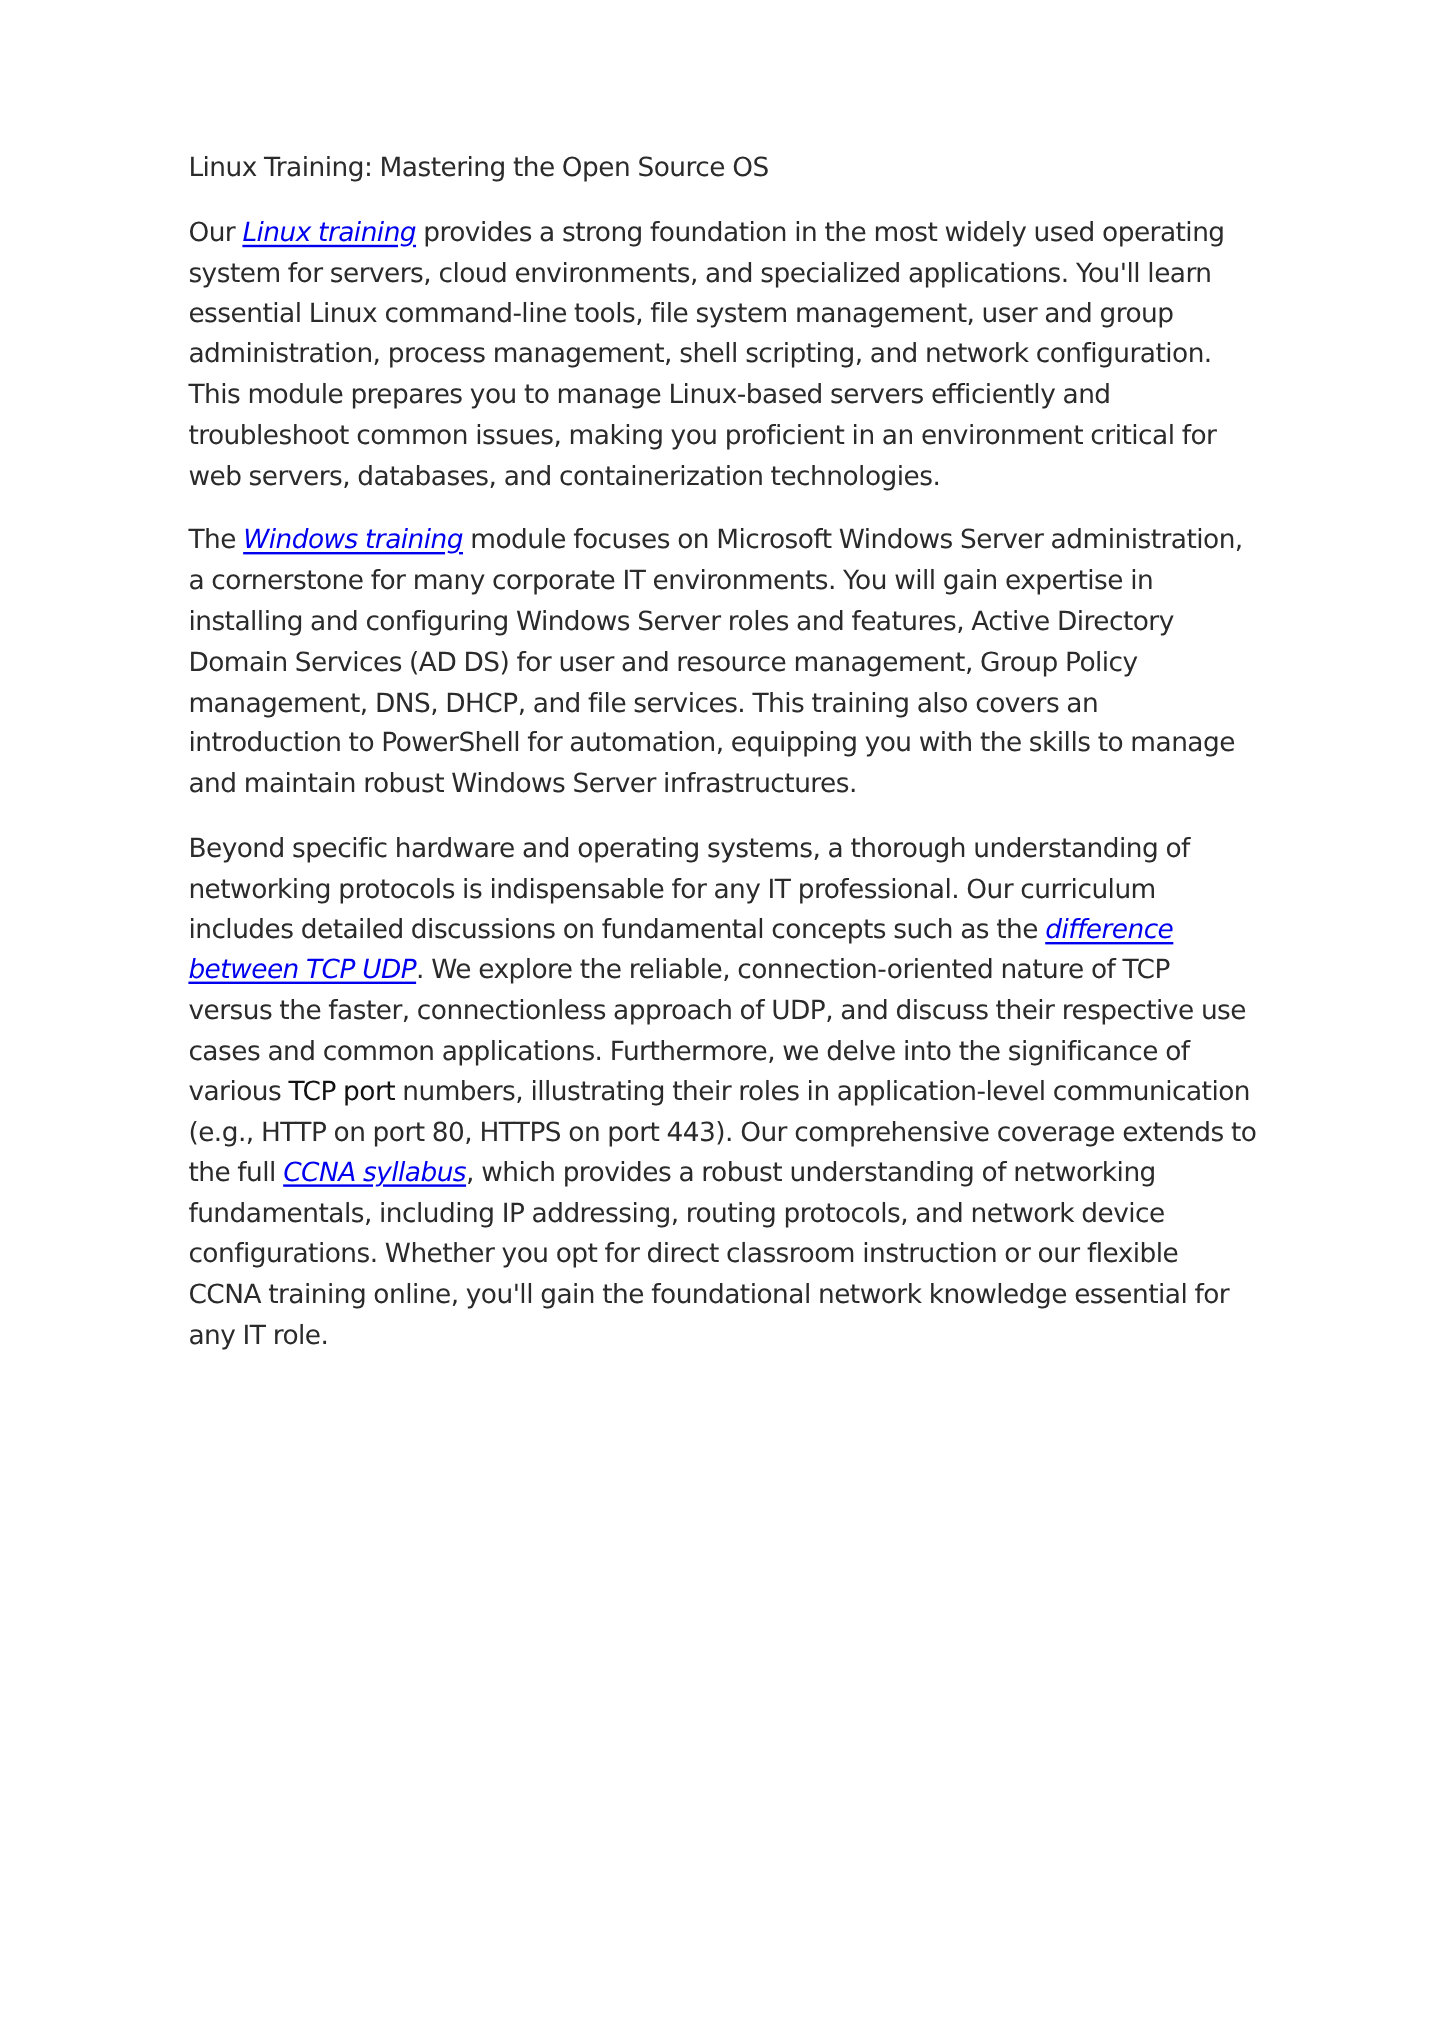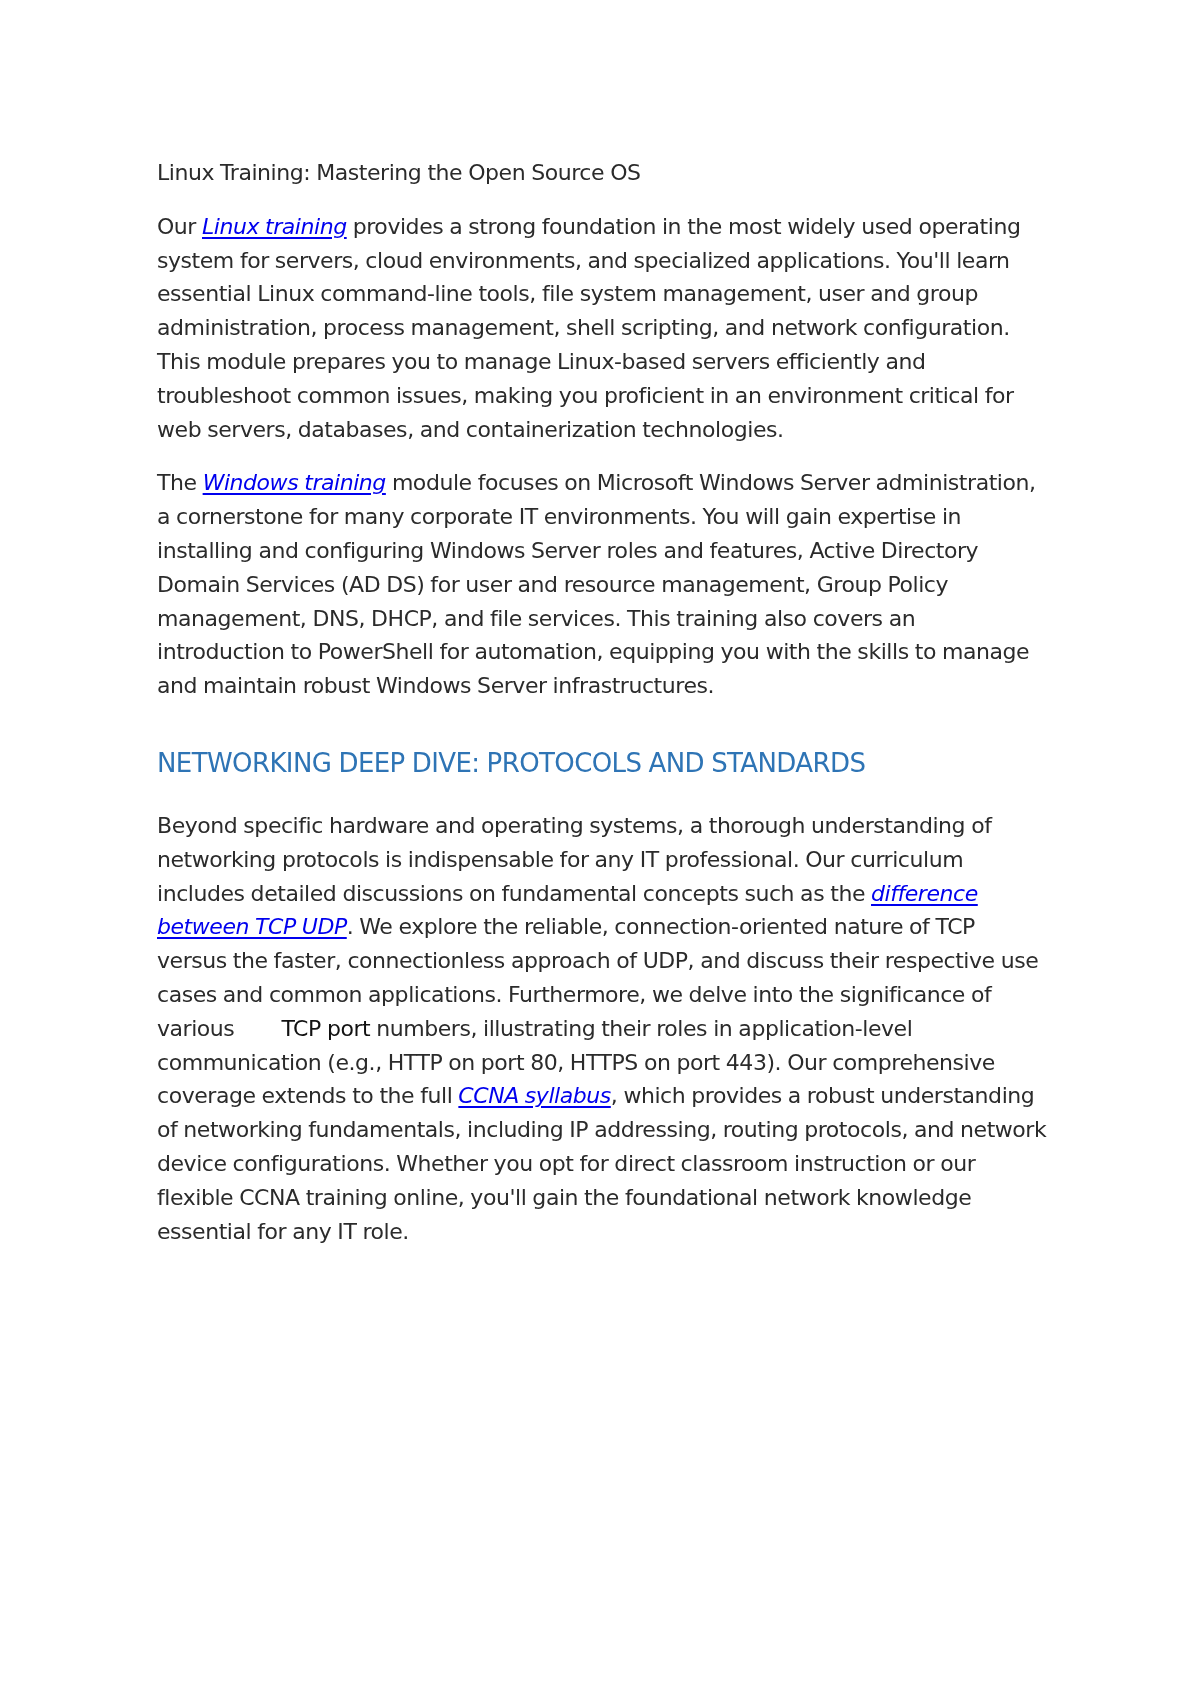--- a/index.html
+++ b/index.html
@@ -1,47 +1,46 @@
 <!DOCTYPE html>
 <html><head>
 <meta charset="utf-8">
 <style>
   html, body { margin: 0; padding: 0; background: #ffffff; }
   body { width: 1191px; height: 1684px; position: relative; overflow: hidden; }
   .page {
-    position: absolute; left: 157px; top: 156px; width: 890px;
+    position: absolute; left: 157px; top: 124px; width: 890px;
     font-family: "DejaVu Sans", sans-serif;
     color: #2b2b2b;
     font-size: 22px;
     letter-spacing: -0.45px;
     word-spacing: -0.5px;
   }
   p { margin: 0; line-height: 33.8px; }
   .subhead { margin-bottom: 20px; }
   .para { margin-bottom: 20px; }
   .section-heading {
     color: #2e74b5;
     font-size: 26px;
     letter-spacing: -0.6px;
     margin: 42px 0 28px 0;
     line-height: 36px;
     font-weight: normal;
   }
   a.link { color: #0000ee; text-decoration: underline; text-underline-offset: 3px; font-style: italic; }
-  .strong-term { color: #111111; margin-left: 41px; }
+  .strong-term { color: #111111; }
 </style>
 </head>
 <body>
 
 <div class="page">
 
   <p class="subhead">Linux Training: Mastering the Open Source OS</p>
 
   <p class="para"><span>Our </span><a class="link" href="#">Linux training</a><span> provides a strong foundation in the most widely used operating system for servers, cloud environments, and specialized applications. You'll learn essential Linux command-line tools, file system management, user and group administration, process management, shell scripting, and network configuration. This module prepares you to manage Linux-based servers efficiently and troubleshoot common issues, making you proficient in an environment critical for web servers, databases, and containerization technologies.</span></p>
 
 
   <p class="para"><span>The </span><a class="link" href="#">Windows training</a><span> module focuses on Microsoft Windows Server administration, a cornerstone for many corporate IT environments. You will gain expertise in installing and configuring Windows Server roles and features, Active Directory Domain Services (AD DS) for user and resource management, Group Policy management, DNS, DHCP, and file services. This training also covers an introduction to PowerShell for automation, equipping you with the skills to manage and maintain robust Windows Server infrastructures.</span></p>
 
-  <h2 class="section-heading">NETWORKING DEEP DIVE: PROTOCOLS AND STANDARDS</h2>
 
   <p class="para"><span>Beyond specific hardware and operating systems, a thorough understanding of networking protocols is indispensable for any IT professional. Our curriculum includes detailed discussions on fundamental concepts such as the </span><a class="link" href="#">difference between TCP UDP</a><span>. We explore the reliable, connection-oriented nature of TCP versus the faster, connectionless approach of UDP, and discuss their respective use cases and common applications. Furthermore, we delve into the significance of various </span><span class="strong-term">TCP port</span><span> numbers, illustrating their roles in application-level communication (e.g., HTTP on port 80, HTTPS on port 443). Our comprehensive coverage extends to the full </span><a class="link" href="#">CCNA syllabus</a><span>, which provides a robust understanding of networking fundamentals, including IP addressing, routing protocols, and network device configurations. Whether you opt for direct classroom instruction or our flexible CCNA training online, you'll gain the foundational network knowledge essential for any IT role.</span></p>
 
 </div>
 
 </body></html>

